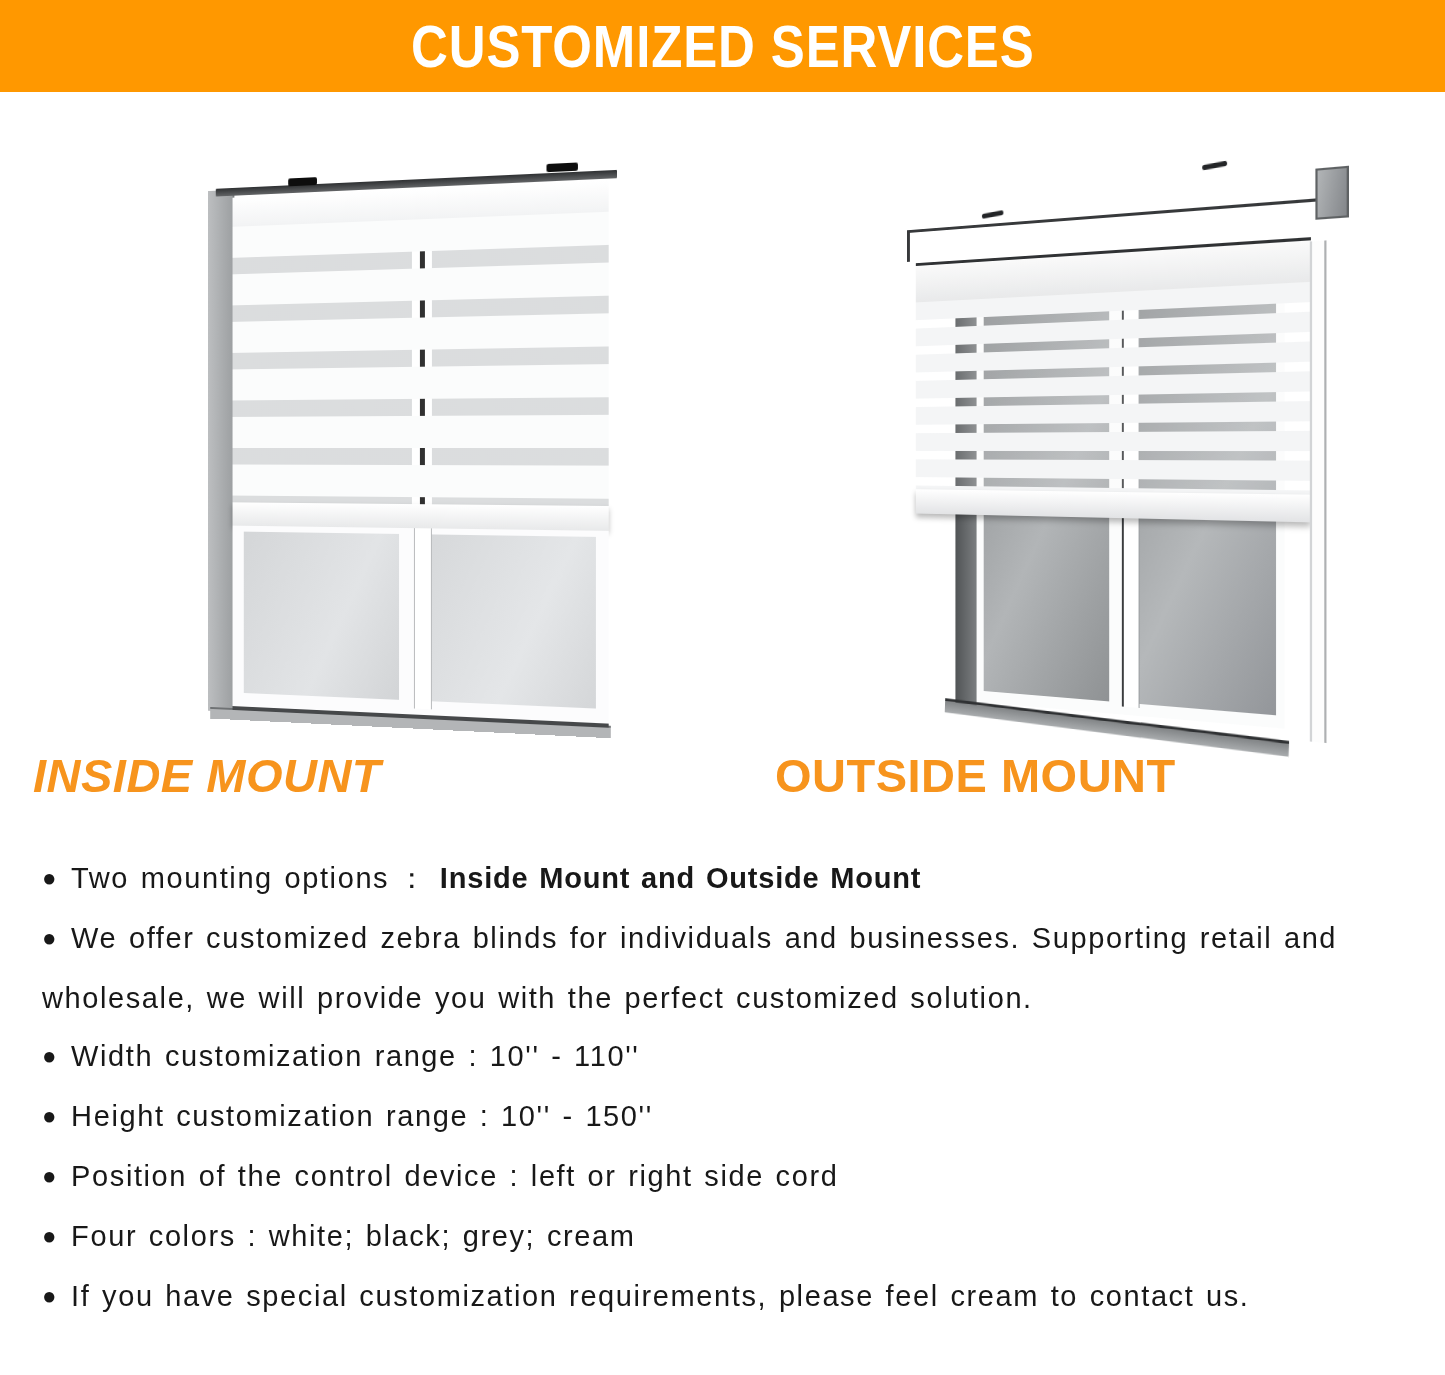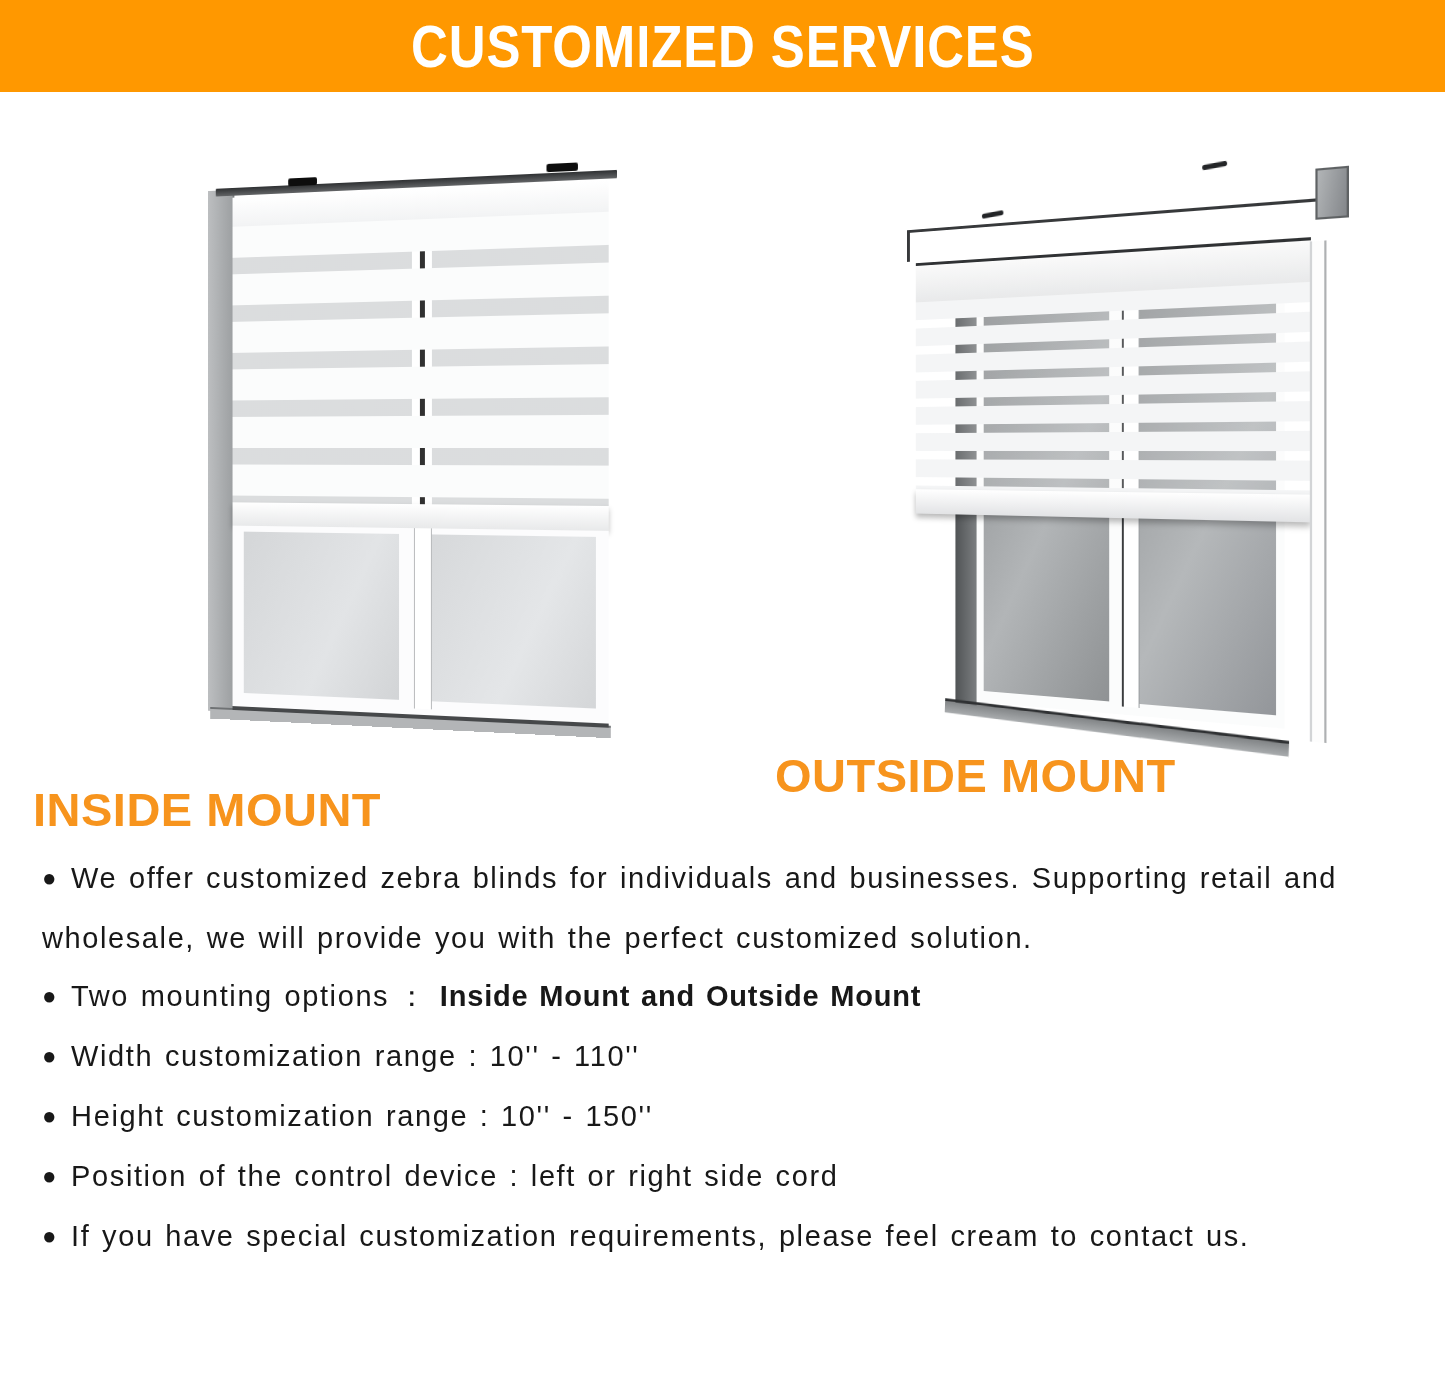--- a/index.html
+++ b/index.html
@@ -68,21 +68,21 @@
     background:linear-gradient(180deg,#fafafa,#e7e8e9);border-top:3px solid #303234;}
   .out-stripes{left:-6px;right:26px;top:130px;height:200px;
     background:repeating-linear-gradient(180deg,#f4f5f6 0 19px,rgba(255,255,255,0.15) 19px 28px);}
   .out-bottombar{left:-6px;right:26px;top:330px;height:26px;
     background:linear-gradient(180deg,#ffffff,#e2e3e5);box-shadow:0 4px 6px rgba(0,0,0,0.28);}
   .out-siderail{right:12px;top:92px;bottom:14px;width:11px;background:#fdfdfd;
     border-left:2px solid #d2d4d6;border-right:2px solid #aeb0b2;}
   
   .mount-label{position:absolute;margin:0;font-size:47px;font-weight:700;color:#F7941D;
     letter-spacing:0.5px;white-space:nowrap;}
-  .label-inside{left:33px;top:782px;}
+  .label-inside{left:33px;top:748px;font-style:italic;}
   .label-outside{left:775px;top:748px;}
   
   .features{position:absolute;left:42px;right:36px;top:849px;}
   .features p{margin:0;font-size:29px;line-height:58px;letter-spacing:1.6px;word-spacing:2px;color:#181818;}
   .dot{font-size:24px;margin-right:13px;position:relative;top:-2px;}
   .colon{margin:0 12px 0 8px;}
   .em{font-weight:700;letter-spacing:0.8px;}
 </style>
 </head>
 <body>
@@ -129,19 +129,20 @@
   <div class="out-fascia"></div>
   <div class="out-stripes"></div>
   <div class="out-bottombar"></div>
   <div class="out-siderail"></div>
 </figure>
 
 <h2 class="mount-label label-inside">INSIDE MOUNT</h2>
 <h2 class="mount-label label-outside">OUTSIDE MOUNT</h2>
 
 <section class="features">
+  <p><span class="dot">●</span><span>Two mounting options</span><span class="colon">：</span><span class="em">Inside Mount and Outside Mount</span></p>
   <p><span class="dot">●</span><span>We offer customized zebra blinds for individuals and businesses. Supporting retail and wholesale, we will provide you with the perfect customized solution.</span></p>
-  <p><span class="dot">●</span><span>Two mounting options</span><span class="colon">：</span><span class="em">Inside Mount and Outside Mount</span></p>
   <p><span class="dot">●</span><span>Width customization range : 10'' - 110''</span></p>
   <p><span class="dot">●</span><span>Height customization range : 10'' - 150''</span></p>
   <p><span class="dot">●</span><span>Position of the control device : left or right side cord</span></p>
+  <p><span class="dot">●</span><span>Four colors : white; black; grey; cream</span></p>
   <p><span class="dot">●</span><span>If you have special customization requirements, please feel cream to contact us.</span></p>
 </section>
 
 </body></html>

